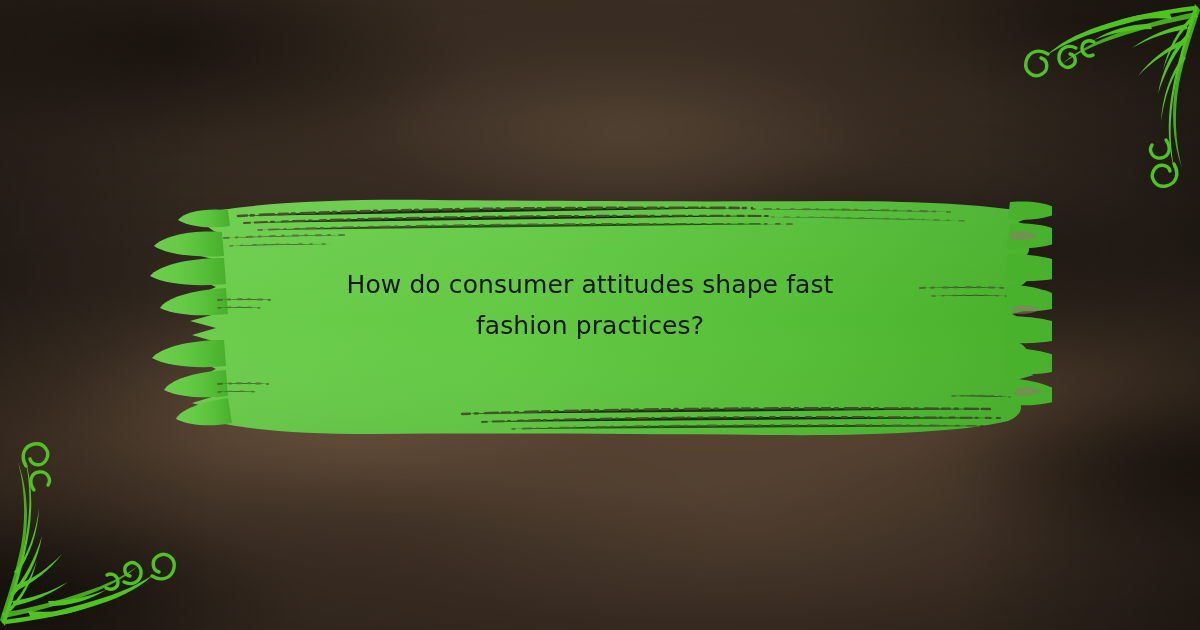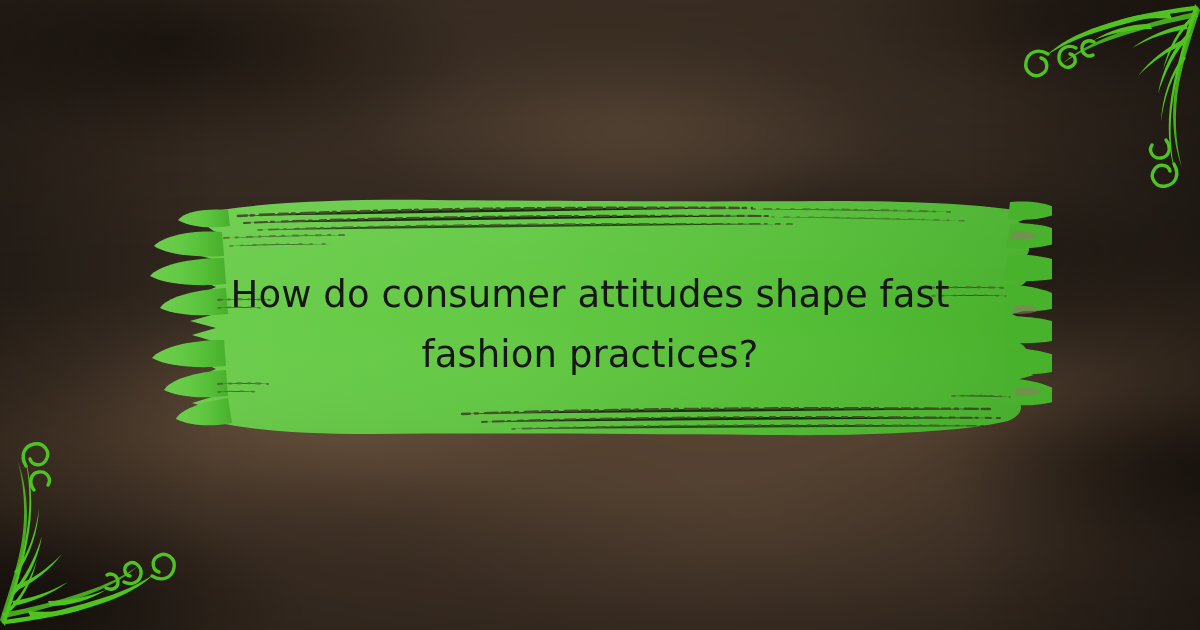--- a/index.html
+++ b/index.html
@@ -65,21 +65,21 @@
   }
   .brush-svg { position:absolute; inset:0; width:100%; height:100%; }
 
   
   .headline {
     position:absolute;
     left:150px; top:265px;
     width:880px;
     text-align:center;
     font-family:"DejaVu Sans", sans-serif;
-    font-size:37px;
+    font-size:25px;
     font-weight:400;
     line-height:1.62;
     letter-spacing:.1px;
     color:#171717;
     white-space:pre-line;
   }
 </style>
 </head>
 <body>
 

